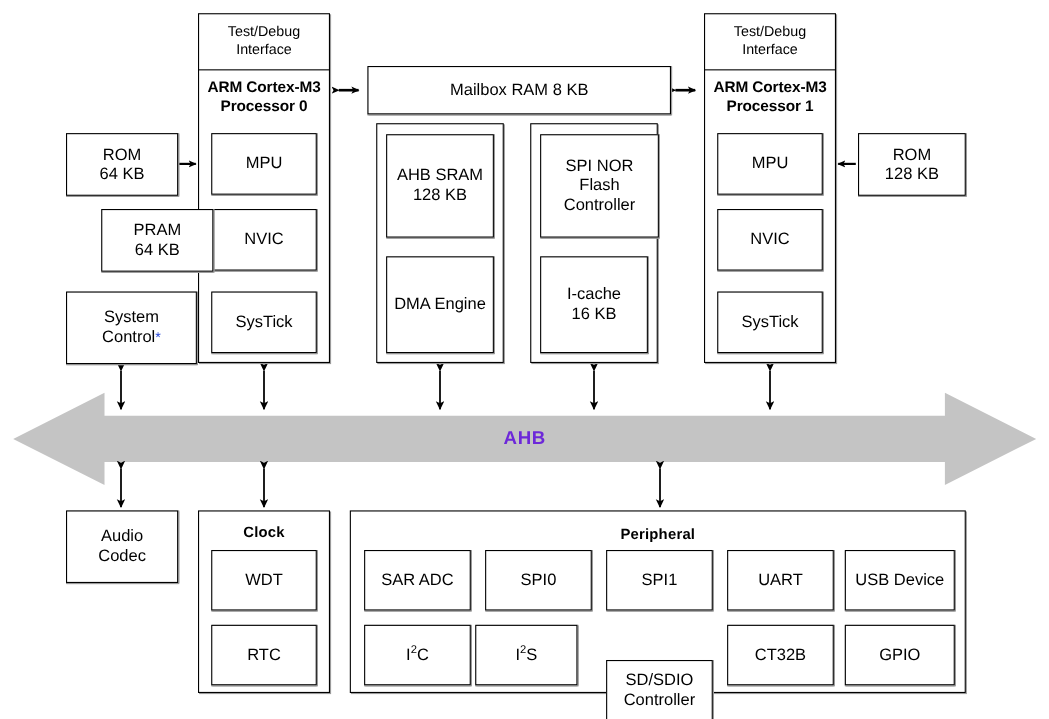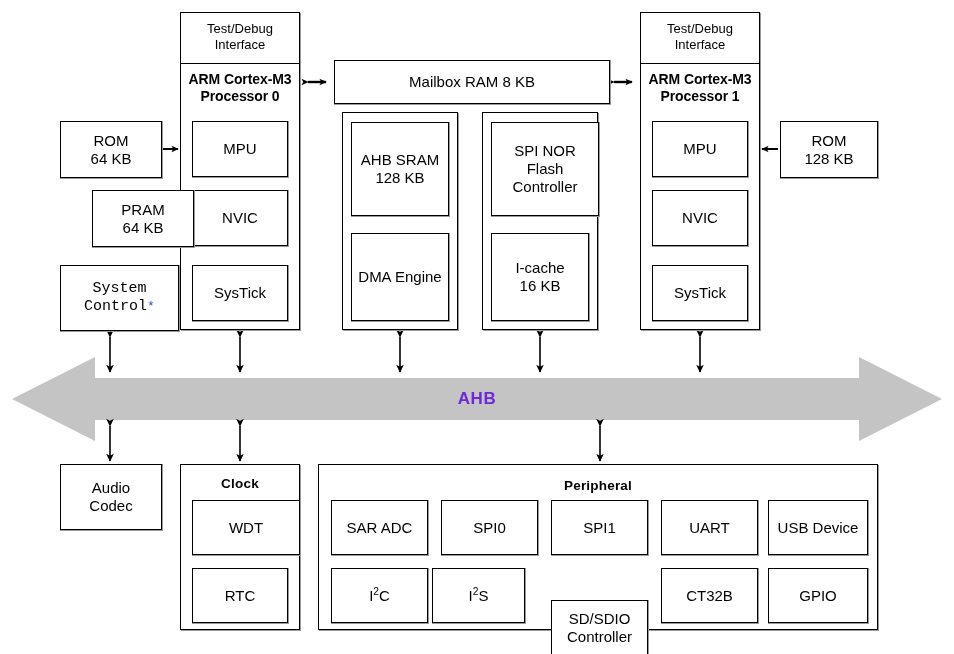--- a/index.html
+++ b/index.html
@@ -183,21 +183,21 @@
       <span>ROM</span><br>
       <span>64 KB</span>
     </span>
   </div>
   <div class="box" style="left:60px;top:190px;width:102px;height:57px;margin-left:32px;">
     <span class="lbl">
       <span>PRAM</span><br>
       <span>64 KB</span>
     </span>
   </div>
-  <div class="box" style="left:60px;top:265px;width:119px;height:66px;font-family:Liberation Mono, monospace;">
+  <div class="box" style="left:60px;top:265px;width:119px;height:66px;">
     <span class="lbl">
       <span>System</span><br>
       <span>Control</span><span class="star">*</span>
     </span>
   </div>
 
   <div class="box" style="left:780px;top:121px;width:98px;height:57px;">
     <span class="lbl">
       <span>ROM</span><br>
       <span>128 KB</span>
@@ -237,21 +237,21 @@
   <div class="box" style="left:60px;top:464px;width:102px;height:66px;">
     <span class="lbl">
       <span>Audio</span><br>
       <span>Codec</span>
     </span>
   </div>
 
   <div class="container" style="left:180px;top:464px;width:120px;height:166px;">
     <div class="ctitle" style="top:11px;">Clock</div>
   </div>
-  <div class="box" style="left:192px;top:500px;width:108px;height:55px;">
+  <div class="box" style="left:192px;top:500px;width:96px;height:55px;">
     <span class="lbl">WDT</span>
   </div>
   <div class="box" style="left:192px;top:568px;width:96px;height:55px;">
     <span class="lbl">RTC</span>
   </div>
 
   <div class="container" style="left:318px;top:464px;width:560px;height:166px;">
     <div class="ctitle" style="top:13px;">Peripheral</div>
   </div>
 

